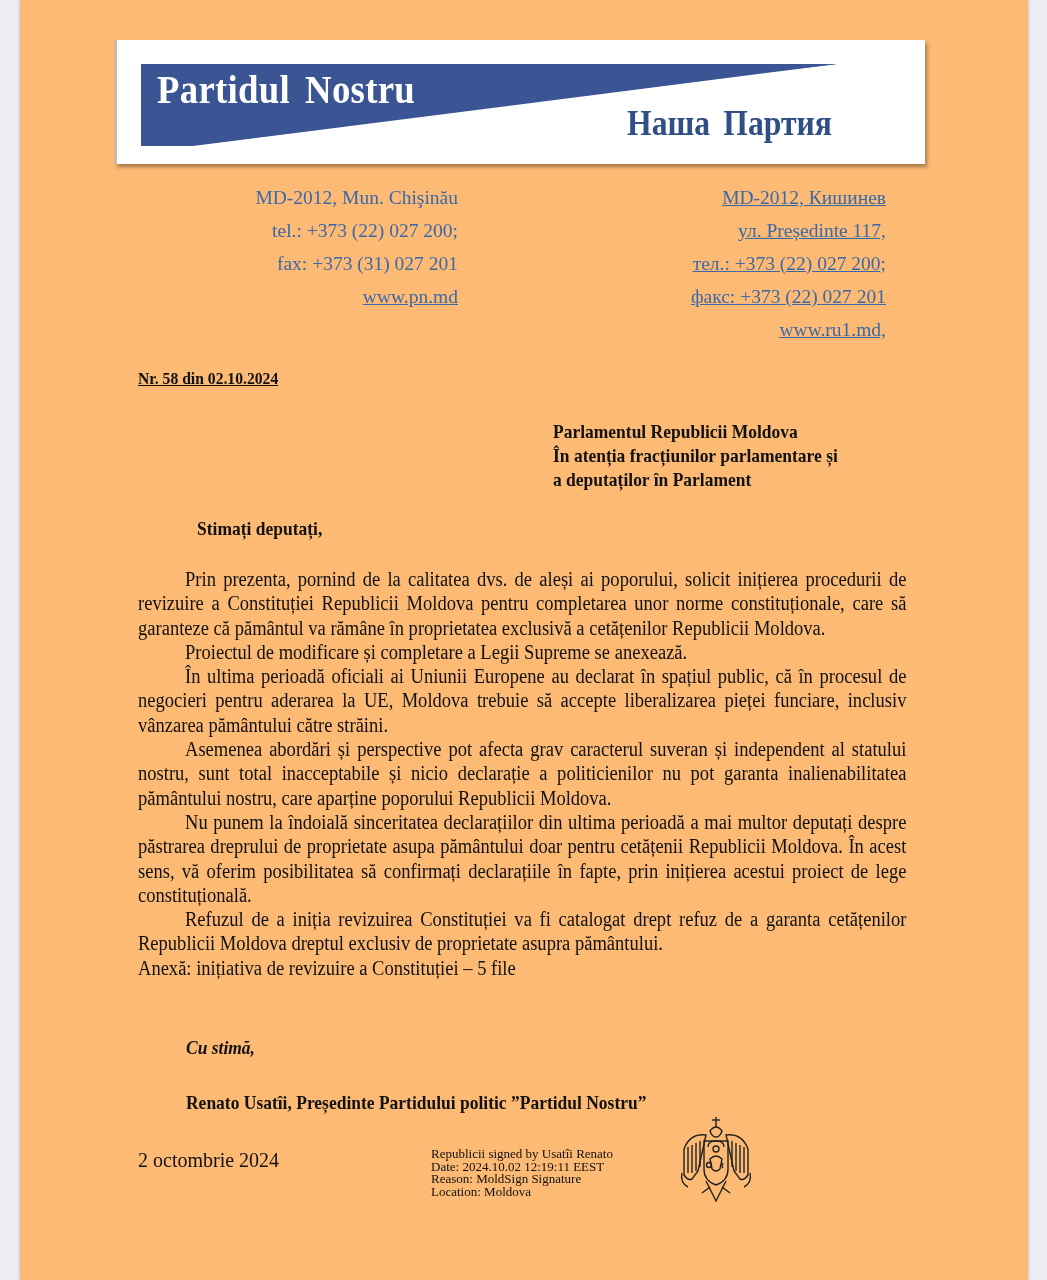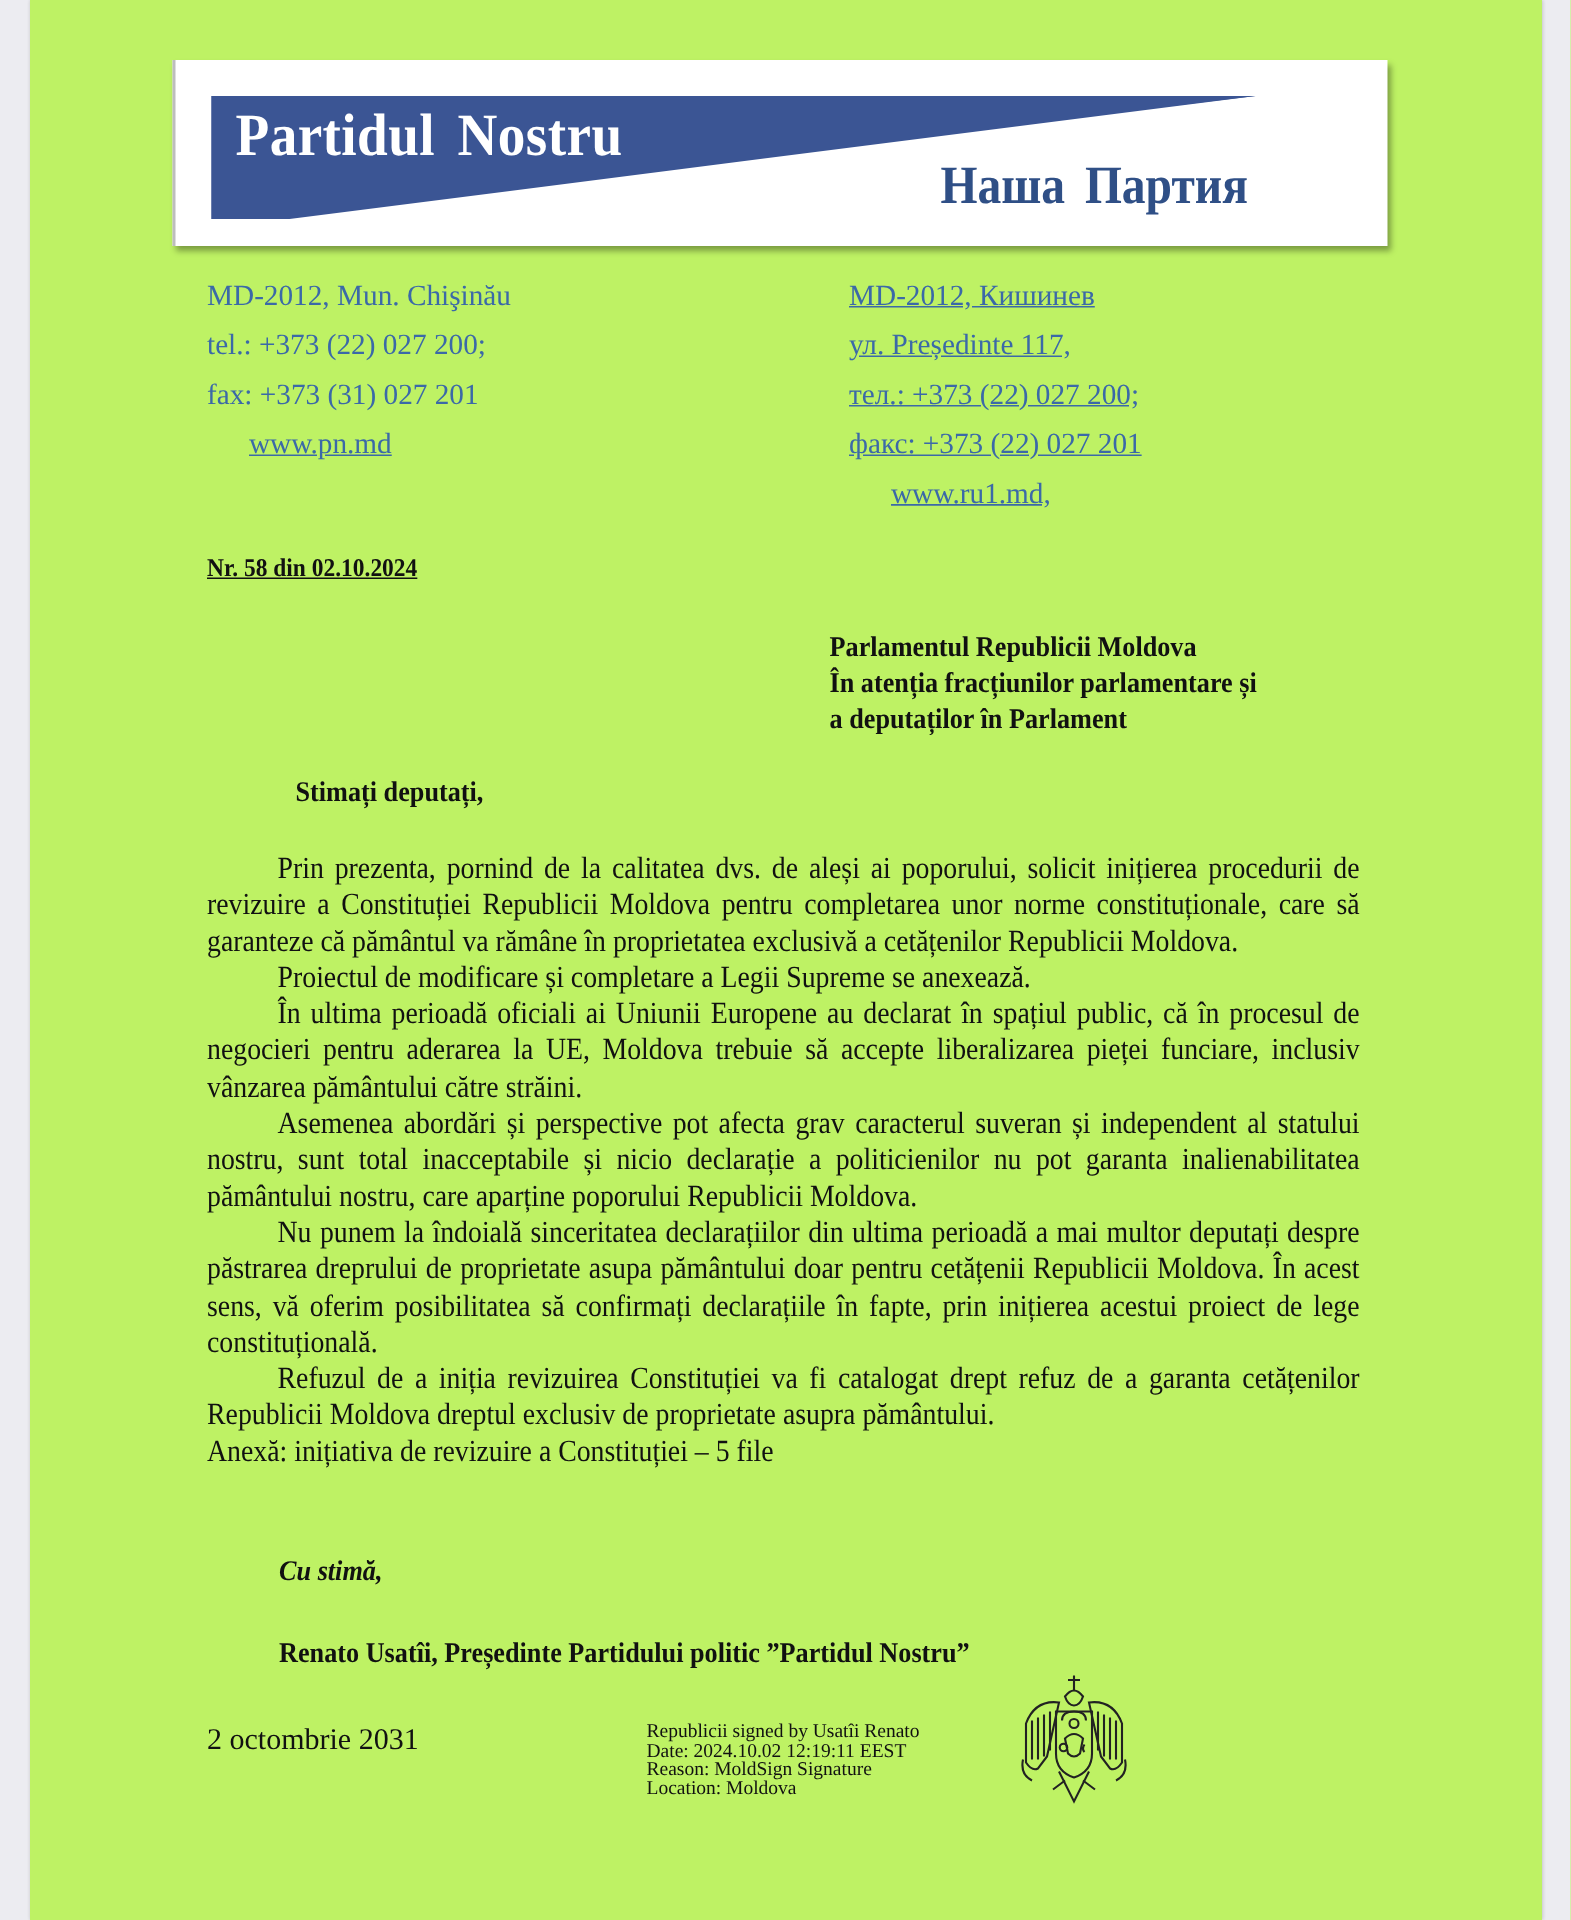--- a/index.html
+++ b/index.html
@@ -4,21 +4,21 @@
   <style>
     html, body { margin: 0; padding: 0; }
     body {
       width: 1047px; height: 1280px; position: relative; overflow: hidden;
       background: #ececf1;
       font-family: "Liberation Serif", "DejaVu Serif", serif;
       color: #111;
     }
     .page {
       position: absolute; left: 20px; top: 0; width: 1008px; height: 1280px;
-      background: #bef264;
+      background: #fdba74;
       box-shadow: 1px 0 2px rgba(0,0,0,0.12), -1px 0 2px rgba(0,0,0,0.12);
     }
     .abs { position: absolute; }
 
     
     .banner {
       position: absolute; left: 95px; top: 40px; width: 808px; height: 124px;
       background: #fff;
       border-left: 2px solid #bdbdbd;
       box-shadow: 2px 3px 4px rgba(0,0,0,0.35);
@@ -34,21 +34,21 @@
     .brand-cyr {
       position: absolute; left: 510px; top: 62px;
       font-family: "Liberation Serif", serif; font-weight: bold;
       font-size: 36px; color: #2f4f86;
       transform: scaleX(0.88); transform-origin: left center;
       word-spacing: 6px;
     }
 
     
     .addr {
-      position: absolute; width: 320px; text-align: left;
+      position: absolute; width: 320px; text-align: right;
       color: #3b69a8; font-size: 19.5px; line-height: 33px;
     }
     .addr .line { display: block; }
     .addr a.link { color: #3b69a8; text-decoration: underline; margin-left: 28px; }
     .addr-left { left: 118px; top: 181px; }
     .addr-right { left: 546px; top: 181px; text-decoration: underline; }
 
     .docnum {
       left: 118px; top: 369px; font-weight: bold; font-size: 17px;
       text-decoration: underline;
@@ -140,21 +140,21 @@
     <p class="last-line-left">Proiectul de modificare și completare a Legii Supreme se anexează.</p>
     <p class="last-line-left">În ultima perioadă oficiali ai Uniunii Europene au declarat în spațiul public, că în procesul de negocieri pentru aderarea la UE, Moldova trebuie să accepte liberalizarea pieței funciare, inclusiv vânzarea pământului către străini.</p>
     <p class="last-line-left">Asemenea abordări și perspective pot afecta grav caracterul suveran și independent al statului nostru, sunt total inacceptabile și nicio declarație a politicienilor nu pot garanta inalienabilitatea pământului nostru, care aparține poporului Republicii Moldova.</p>
     <p class="last-line-left">Nu punem la îndoială sinceritatea declarațiilor din ultima perioadă a mai multor deputați despre păstrarea dreprului de proprietate asupa pământului doar pentru cetățenii Republicii Moldova. În acest sens, vă oferim posibilitatea să confirmați declarațiile în fapte, prin inițierea acestui proiect de lege constituțională.</p>
     <p class="last-line-left">Refuzul de a iniția revizuirea Constituției va fi catalogat drept refuz de a garanta cetățenilor Republicii Moldova dreptul exclusiv de proprietate asupra pământului.</p>
     <p class="no-indent">Anexă: inițiativa de revizuire a Constituției – 5 file</p>
   </div>
 
   <div class="abs closing">Cu stimă,</div>
   <div class="abs signatory">Renato Usatîi, Președinte Partidului politic ”Partidul Nostru”</div>
-  <div class="abs date-line">2 octombrie 2031</div>
+  <div class="abs date-line">2 octombrie 2024</div>
 
   <div class="abs digisig">
     <span class="line">Republicii signed by Usatîi Renato</span>
     <span class="line">Date: 2024.10.02 12:19:11 EEST</span>
     <span class="line">Reason: MoldSign Signature</span>
     <span class="line">Location: Moldova</span>
   </div>
 
   <div class="abs coat">
     <svg width="80" height="92" viewBox="0 0 80 92" fill="none" stroke="#222" stroke-width="1.4">

